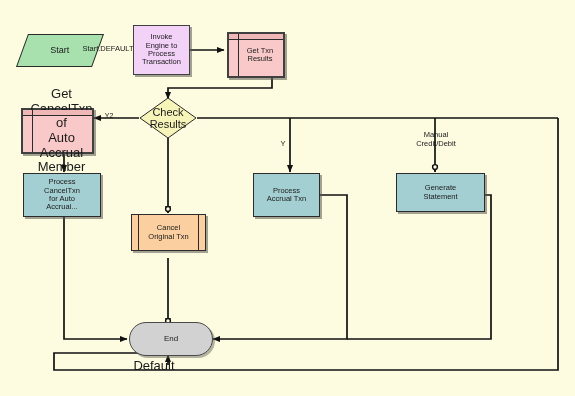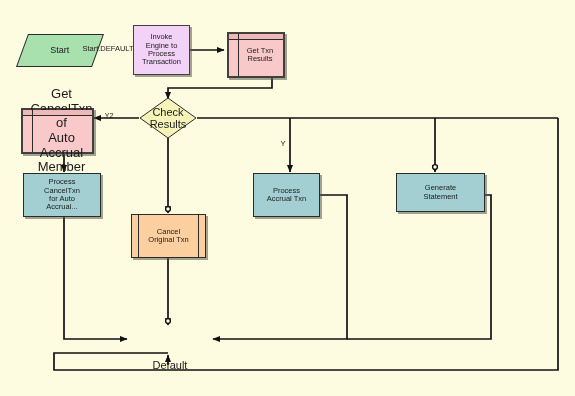--- a/index.html
+++ b/index.html
@@ -160,39 +160,44 @@
 Member</span>
   </div>
 
   <div class="node sub-teal shadow" style="left:23px;top:173px;width:78px;height:44px;font-size:7.5px;white-space:pre-line;">
     <span>Process
 CancelTxn
 for Auto
 Accrual...</span>
   </div>
 
-  <div class="node sub-orange shadow" style="left:131px;top:214px;width:75px;height:44px;font-size:7.5px;white-space:pre-line;">
+  <div class="node sub-orange shadow" style="left:131px;top:214px;width:75px;height:37px;font-size:7.5px;white-space:pre-line;">
     <span>Cancel
 Original Txn</span>
   </div>
 
   <div class="node sub-teal shadow" style="left:253px;top:173px;width:67px;height:44px;font-size:7.5px;white-space:pre-line;">
     <span>Process
 Accrual Txn</span>
   </div>
 
   <div class="node sub-teal shadow" style="left:396px;top:173px;width:89px;height:39px;font-size:7.5px;white-space:pre-line;">
     <span>Generate
 Statement</span>
   </div>
 
+  <div class="node terminator" style="left:129px;top:322px;width:84px;height:34px;font-size:8px;">
+    <span>End</span>
+  </div>
 
   <div class="edge-label" style="left:76px;top:45px;width:64px;font-size:7.5px;">Start.DEFAULT</div>
 
   <div class="edge-label" style="left:100px;top:112px;width:18px;font-size:7px;">Y2</div>
 
 
   <div class="edge-label" style="left:276px;top:140px;width:14px;font-size:7.5px;">Y</div>
 
-
-  <div class="edge-label" style="left:145px;top:359px;width:50px;font-size:11px;">Default</div>
+  <div class="edge-label" style="left:401px;top:131px;width:70px;font-size:7.5px;">Manual
+Credit/Debit</div>
+
+  <div class="edge-label" style="left:129px;top:359px;width:50px;font-size:13px;">Default</div>
 
 </div>
 
 </body></html>

